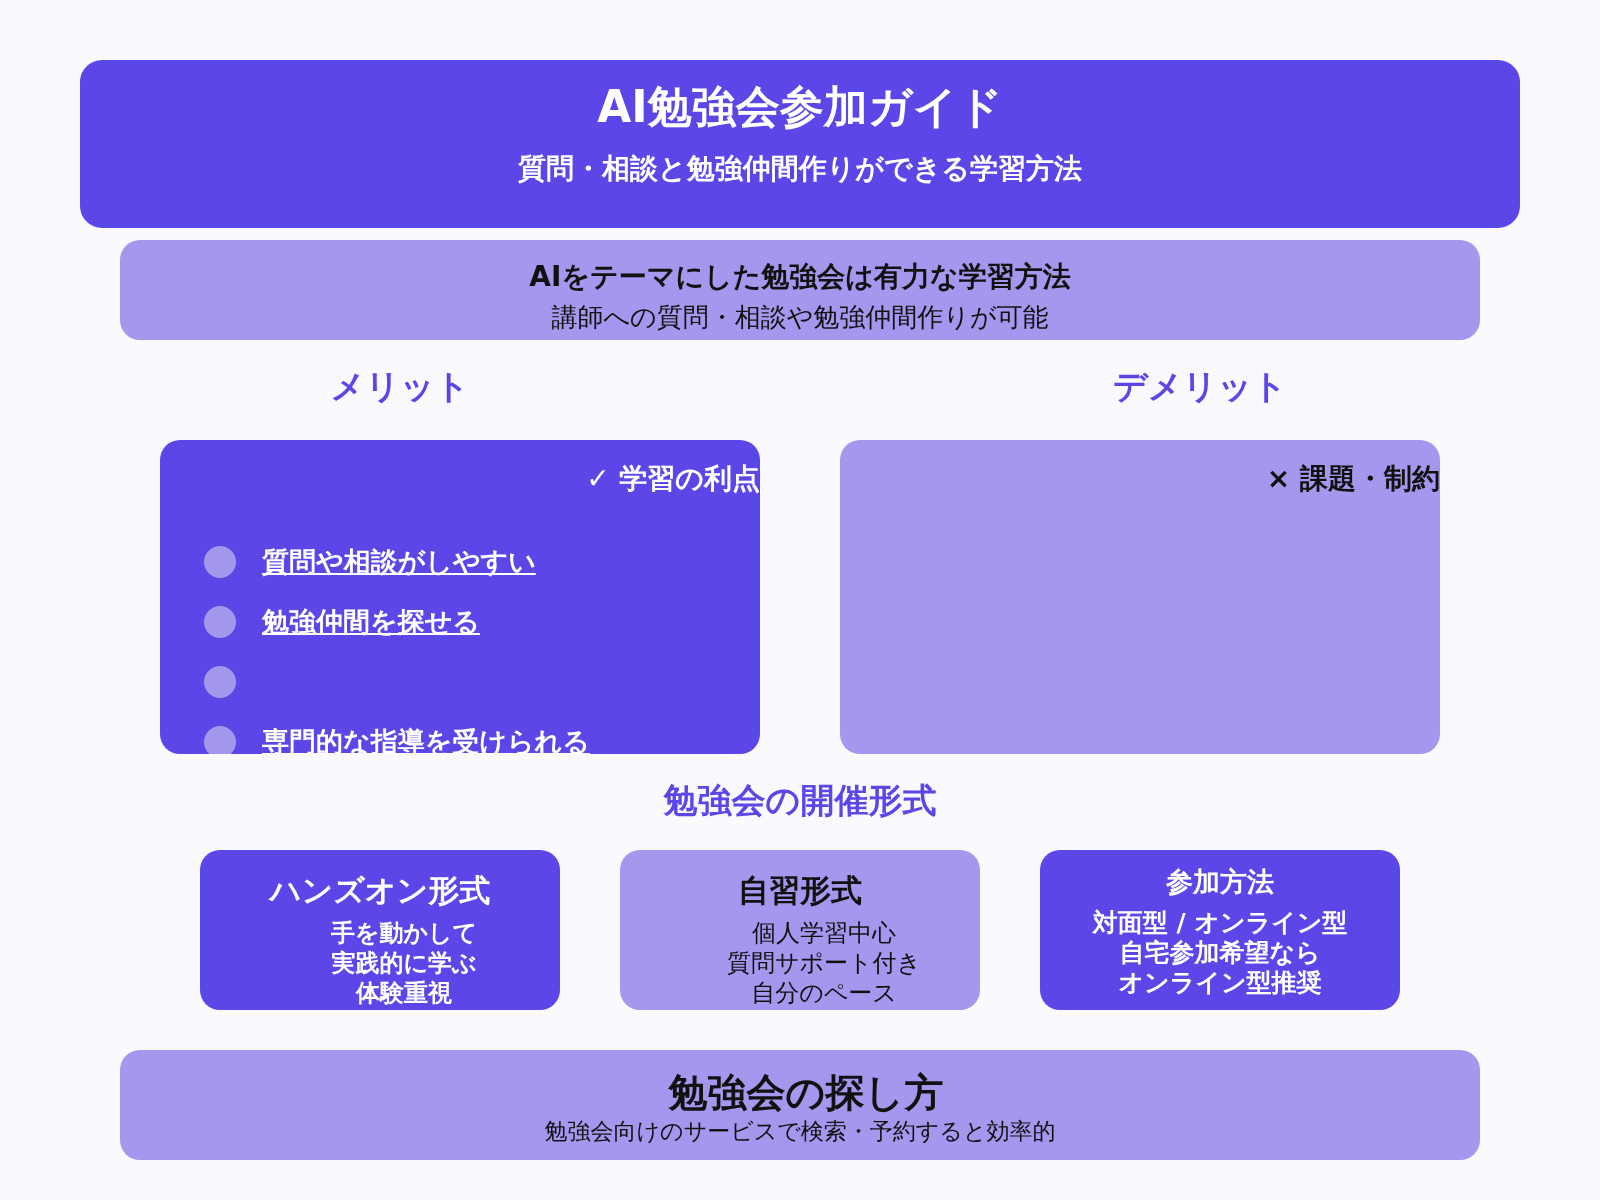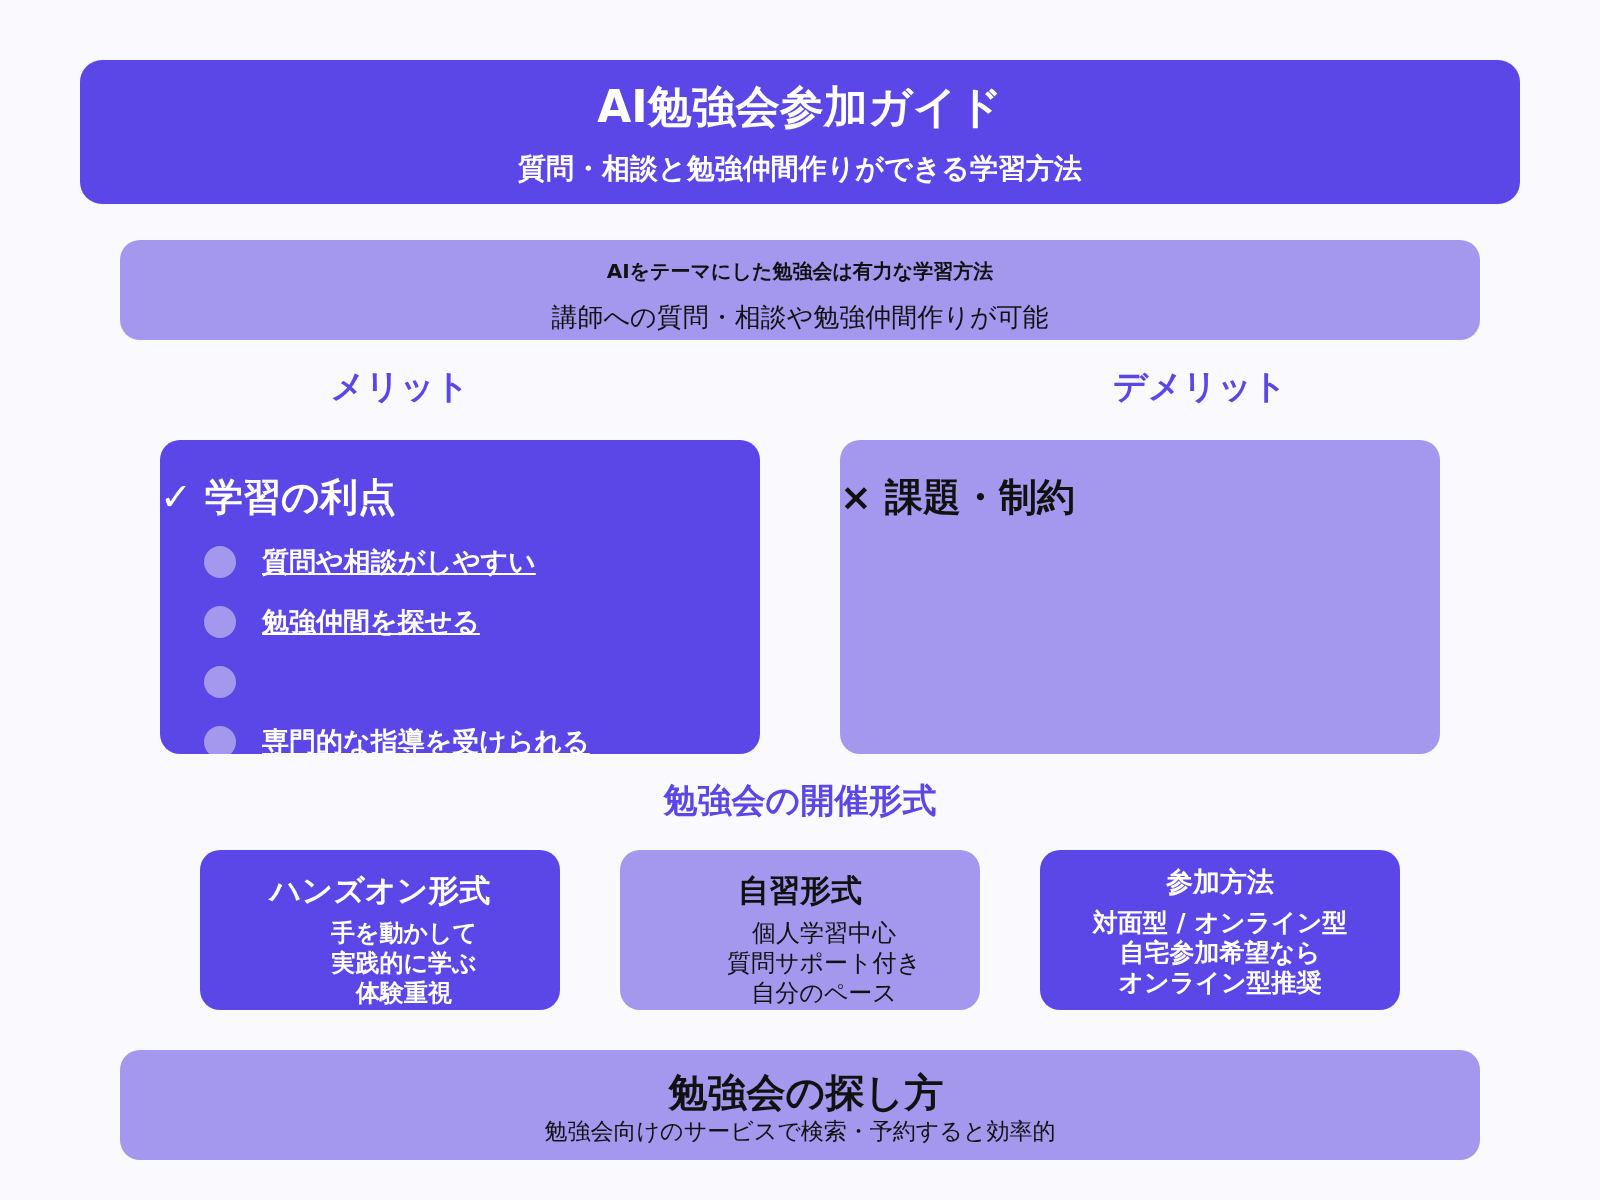--- a/index.html
+++ b/index.html
@@ -5,36 +5,36 @@
   html, body { margin:0; padding:0; }
   body {
     width:1600px; height:1200px; background:#F9F9FE; position:relative; overflow:hidden;
     font-family: "DejaVu Sans", "Liberation Sans", sans-serif;
   }
   .abs { position:absolute; box-sizing:border-box; }
   .dark { background:#5B46E8; color:#FFFFFF; }
   .light { background:#A398EE; color:#111111; }
   .center { text-align:center; }
 
-  #header { left:80px; top:60px; width:1440px; height:144px; border-radius:22px; }
+  #header { left:80px; top:60px; width:1440px; height:168px; border-radius:22px; }
   #header .t { position:absolute; left:0; right:0; top:18px; font-size:44px; font-weight:bold; }
   #header .s { position:absolute; left:0; right:0; top:90px; font-size:28px; font-weight:bold; }
 
   #intro { left:120px; top:240px; width:1360px; height:100px; border-radius:20px; }
-  #intro .t { position:absolute; left:0; right:0; top:18px; font-size:20px; font-weight:bold;text-align:center; }
+  #intro .t { position:absolute; left:0; right:0; top:18px; font-size:28px; font-weight:bold;text-align:center; }
   #intro .s { position:absolute; left:0; right:0; top:60px; font-size:26px; }
 
   .sechead { color:#5B46E8; font-weight:bold; font-size:34px; }
   #merit-h { left:290px; top:364px; width:220px; }
   #demerit-h { left:1080px; top:364px; width:240px; }
 
   .card { top:440px; width:600px; height:314px; border-radius:20px; overflow:hidden; }
   #merit-card { left:160px; }
   #demerit-card { left:840px; }
-  .card .ct { position:absolute; left:0; right:0; top:32px; font-size:38px; font-weight:bold; text-align:left; }
+  .card .ct { position:absolute; left:0; right:0; top:20px; font-size:28px; font-weight:bold; text-align:right; }
   .card ul { list-style:none; margin:0; padding:0; position:absolute; left:44px; top:92px;text-decoration:underline; }
   .card li { display:flex; align-items:center; height:60px; font-size:27px; }
   .card li .dot { width:32px; height:32px; border-radius:50%; margin-right:26px; flex:none; }
   #merit-card li .dot { background:#A398EE; }
   #merit-card li { font-weight:bold; color:#fff; }
   #demerit-card li .dot { background:#5B46E8; }
   #demerit-card li { color:#111; }
 
   #format-h { left:0; width:1600px; top:778px; }
 

